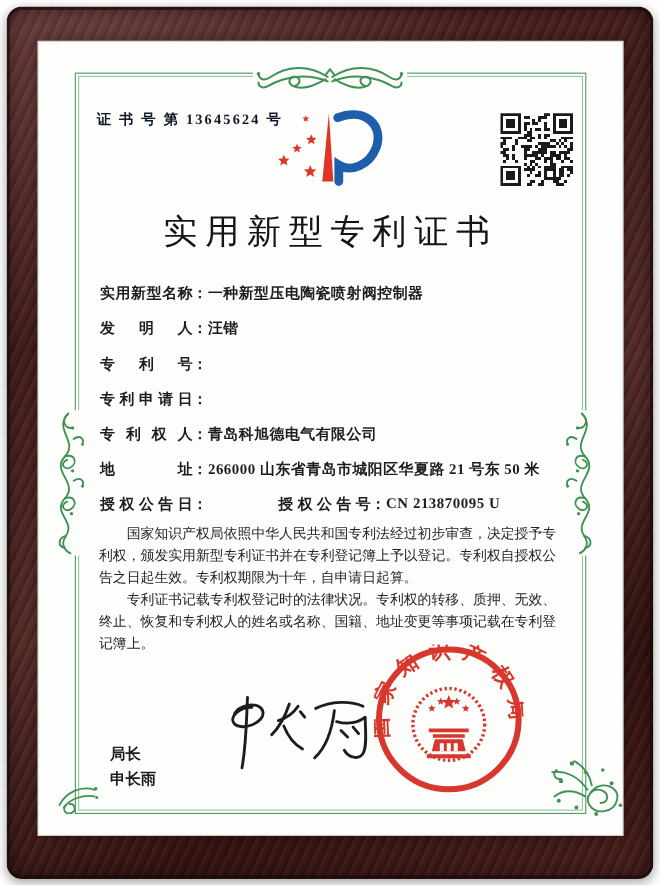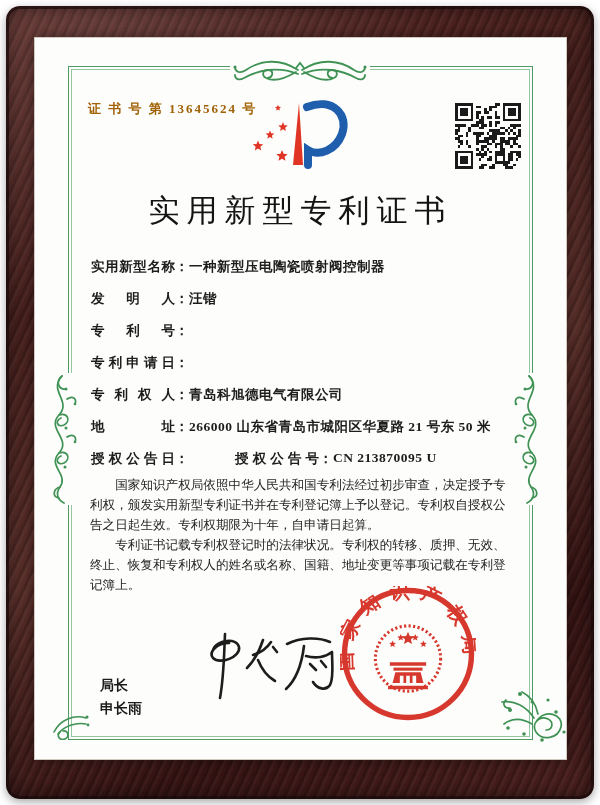--- a/index.html
+++ b/index.html
@@ -15,31 +15,31 @@
   .page{position:absolute;top:38px;left:35px;right:34px;bottom:46px;background:#fdfdfb;
     box-shadow:0 0 0 1px #cfc9bf, 0 0 14px rgba(0,0,0,.45);}
   
   .green-frame{position:absolute;top:28px;left:33px;right:33px;bottom:19px;
     border:1.6px solid #4e9a63;}
   .green-frame::before{content:"";position:absolute;inset:1.6px;border:1px solid #93c6a1;}
   
   .orn{position:absolute;pointer-events:none;}
   .orn.patch{background:#fdfdfb;}
   
-  .cert-no{position:absolute;top:62px;left:53px;font-size:13px;letter-spacing:2px;color:#a16207;font-weight:600;}
+  .cert-no{position:absolute;top:62px;left:53px;font-size:13px;letter-spacing:2px;color:#0f172a;font-weight:600;}
   .logo{position:absolute;top:57px;left:210px;width:120px;height:80px;}
   .qr{position:absolute;top:65px;left:420px;width:66px;height:66px;}
   .title{position:absolute;top:152px;left:0;width:100%;text-align:center;margin:0;
     font-size:31px;font-weight:400;letter-spacing:7px;color:#141414;}
   .fields{position:absolute;top:220px;left:56px;right:36px;font-size:13.5px;color:#1d1d1d;font-weight:600;}
   .frow{height:32px;display:flex;align-items:flex-start;white-space:nowrap;}
   .flabel{display:inline-block;width:84px;text-align:justify;text-align-last:justify;}
   .fcolon{display:inline-block;width:14px;}
   .fvalue{letter-spacing:.5px;text-align:center;}
-  .frow .pair2{margin-left:46px;display:flex;}
+  .frow .pair2{margin-left:64px;display:flex;}
   .paras{position:absolute;top:437px;left:55px;width:424px;font-size:12.6px;line-height:20px;
     color:#242424;font-weight:500;}
   .paras p{margin:0;text-indent:2em;font-family:Liberation Serif, serif;}
   .issuer{position:absolute;top:636px;left:65px;font-family:"Liberation Sans","DejaVu Sans",sans-serif;
     font-size:14px;font-weight:700;color:#1c1c1c;line-height:23px;}
   .signature{position:absolute;top:588px;left:148px;width:160px;height:80px;}
   .seal{position:absolute;top:548px;left:305px;width:136px;height:136px;opacity:.93;}
   .seal-date{position:absolute;top:655px;left:326px;font-size:13.5px;font-weight:700;color:#2c2a28;
     letter-spacing:.5px;white-space:nowrap;}
 </style>

